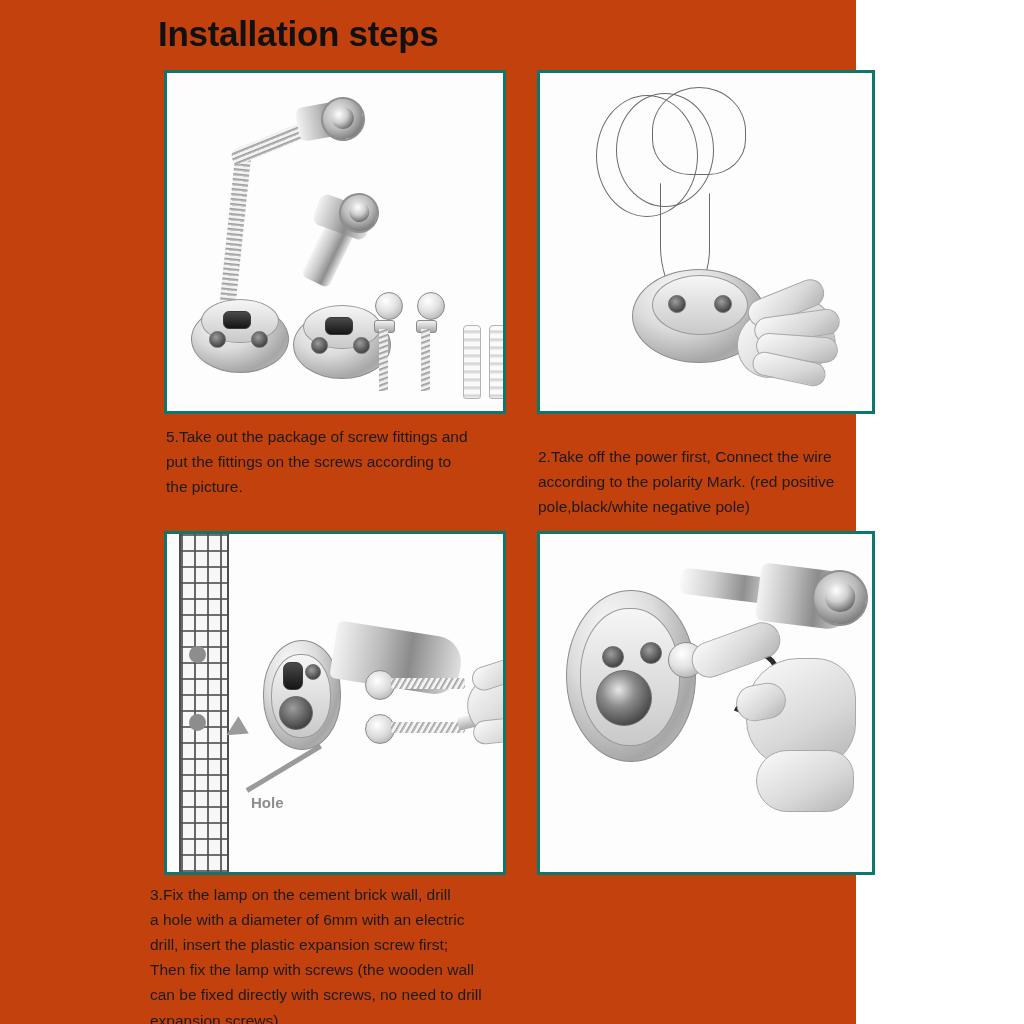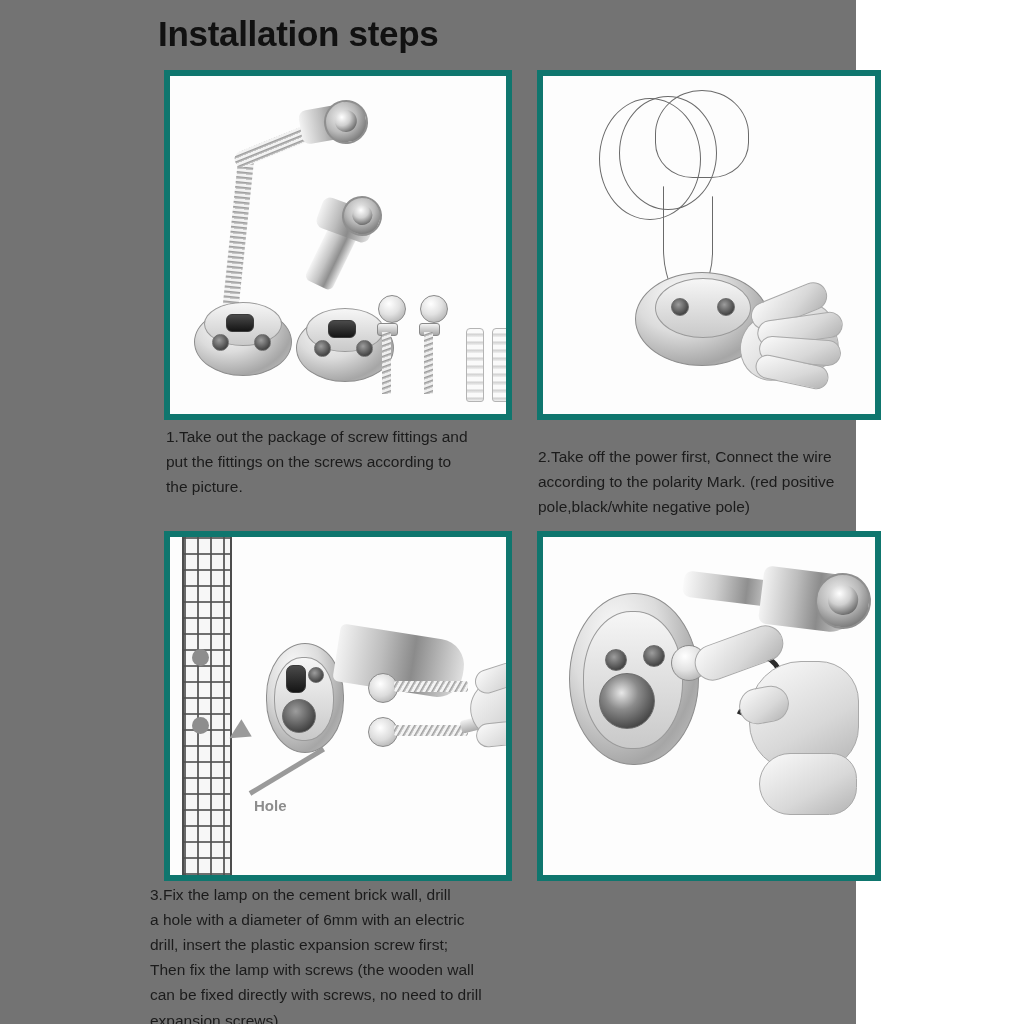--- a/index.html
+++ b/index.html
@@ -13,36 +13,36 @@
     font-family: "Liberation Sans", sans-serif;
     color: #1a1a1a;
     position: relative;
     overflow: hidden;
   }
   .page {
     position: absolute;
     left: 0; top: 0;
     width: 856px;
     height: 1024px;
-    background: #737373;
+    background: #c2410c;
   }
   .title {
     position: absolute;
     left: 158px;
     top: 14px;
     font-size: 35px;
     font-weight: bold;
     letter-spacing: -0.3px;
     color: #111;
     font-family: "Liberation Sans", sans-serif;
   }
   .frame {
     position: absolute;
     background: #fdfdfd;
-    border: 6px solid #0f766e;
+    border: 3px solid #0f766e;
     overflow: hidden;
   }
   .caption {
     position: absolute;
     font-size: 15.5px;
     line-height: 1.62;
     color: #1b1b1b;
     white-space: pre-line;
   }
 
@@ -239,21 +239,21 @@
         <div class="shank"></div>
     </div>
     <div class="screw" style="left:254px; top:256px;">
       <div class="headd"></div>
         <div class="shank"></div>
     </div>
 
     <div class="anchor" style="left:296px; top:252px; height:72px;"></div>
     <div class="anchor" style="left:322px; top:252px; height:72px;"></div>
   </div>
-  <div class="caption" id="cap1">1.Take out the package of screw fittings and
+  <div class="caption" id="cap1">5.Take out the package of screw fittings and
    put the fittings on the screws according to
    the picture.</div>
 
   <div class="frame" id="frame2">
 
     <div class="wire" style="left:56px; top:22px; width:100px; height:120px;"></div>
     <div class="wire" style="left:76px; top:20px; width:96px; height:112px;"></div>
     <div class="wire" style="left:112px; top:14px; width:92px; height:86px; border-radius:50% 50% 40% 40%;"></div>
 
     <div class="wire" style="left:96px; top:120px; width:72px; height:110px; border-radius:0 0 60% 60%; border-top-color:transparent; border-left-color:transparent;"></div>

